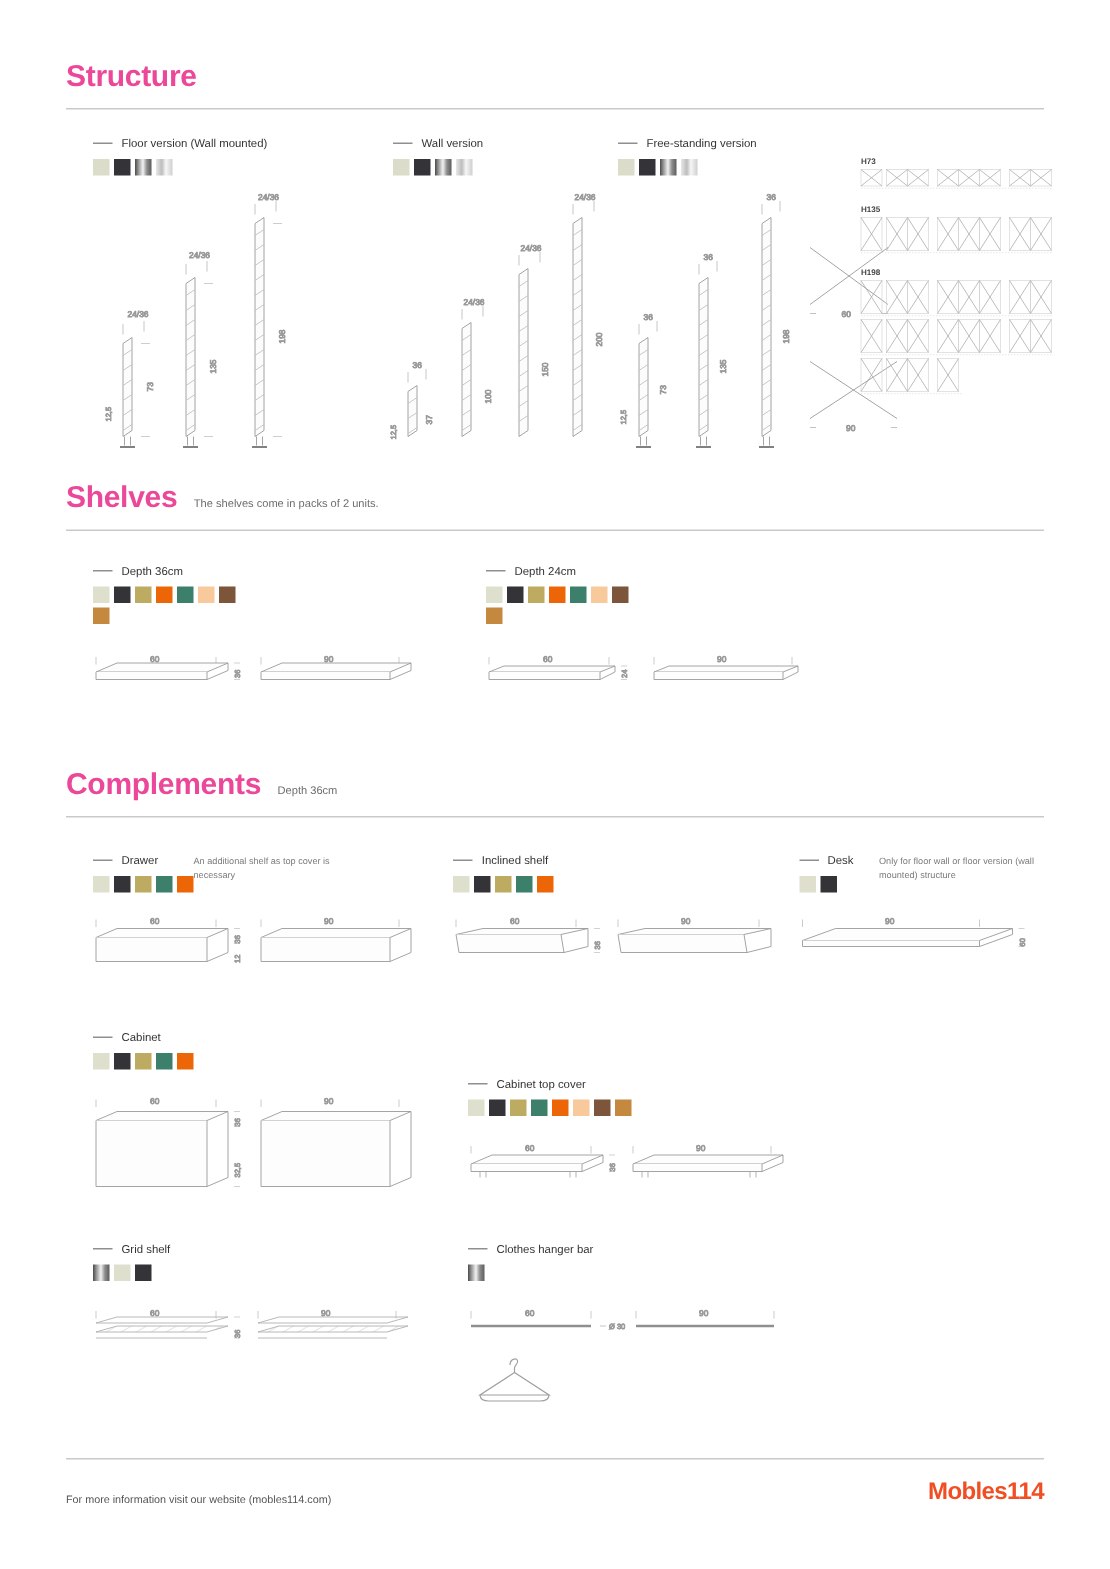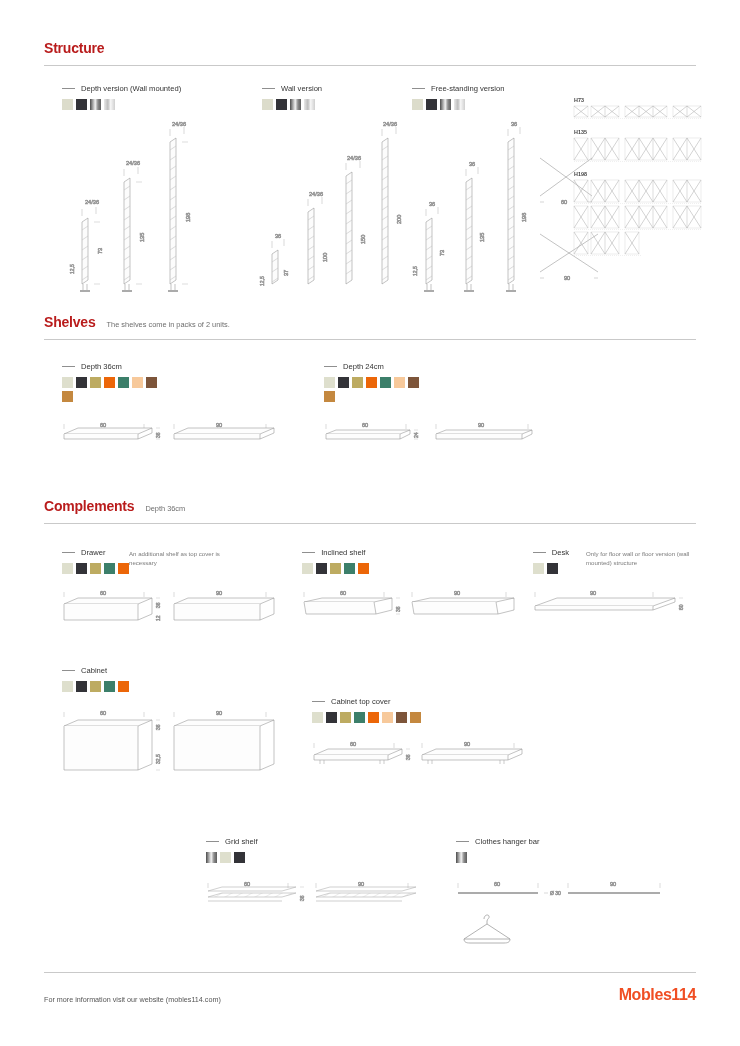--- a/index.html
+++ b/index.html
@@ -8,21 +8,21 @@
     background: #ffffff;
     font-family: "Liberation Sans", sans-serif;
     color: #222;
     position: relative;
     overflow: hidden;
   }
   .page { padding: 0 44px; position: relative; height: 100%; }
 
   
   .sec-head { display: flex; align-items: baseline; gap: 11px; }
-  .sec-title { font-size: 14px; font-weight: 700; letter-spacing: -0.2px; color: #b91c1c; }
+  .sec-title { font-size: 20px; font-weight: 700; letter-spacing: -0.2px; color: #ec4899; }
   .sec-note { font-size: 7.4px; color: #6d6d6d; }
   .sec-rule { height: 1px; background: #c9c9c9; margin-top: 9px; }
 
   
   .item-head { display: flex; align-items: center; gap: 6px; }
   .dash { width: 13px; height: 1px; background: #8f8f8f; display: inline-block; }
   .item-label { font-size: 7.6px; color: #333; white-space: nowrap; }
   .item-note { font-size: 6.1px; color: #7b7b7b; line-height: 1.45; max-width: 118px; }
 
   
@@ -52,21 +52,21 @@
     <div class="sec-head">
       <span class="sec-title">Structure</span>
     </div>
     <div class="sec-rule"></div>
 
     <div style="position:relative; height:228px; margin-top:18px;">
 
       <div style="position:absolute; left:18px; top:0;">
         <div class="item-head">
           <span class="dash"></span>
-          <span class="item-label">Depth version (Wall mounted)</span>
+          <span class="item-label">Floor version (Wall mounted)</span>
         </div>
         <div class="sw-wrap">
           <span class="sw" style="background:#dcdccb"></span>
           <span class="sw" style="background:#333338"></span>
           <span class="sw metal1"></span>
           <span class="sw metal2"></span>
         </div>
         <svg width="170" height="175" style="margin-top:14px">
           <g stroke="#9a9a9a" stroke-width="0.6" fill="none">
 
@@ -637,21 +637,21 @@
               <path d="M0,6 L14,0 L100,0 L86,6 Z" fill="#fdfdfd"></path>
               <path d="M0,6 L0,11 L86,11 L86,6" fill="#fdfdfd"></path>
               <path d="M100,0 L100,5 L86,11"></path>
               <path d="M6,11 L6,15 M10,11 L10,15 M78,11 L78,15 M82,11 L82,15" stroke="#aaa"></path>
             </g>
           </g>
         </svg>
       </div>
     </div>
 
-    <div style="display:flex; margin-top:52px;justify-content:flex-end;">
+    <div style="display:flex; margin-top:22px;">
 
       <div style="width:250px; margin-left:18px;">
         <div class="item-head">
           <span class="dash"></span>
           <span class="item-label">Grid shelf</span>
         </div>
         <div class="sw-wrap" style="max-width:60px">
           <span class="sw metal1"></span>
           <span class="sw" style="background:#dedfcd"></span>
           <span class="sw" style="background:#333338"></span>

